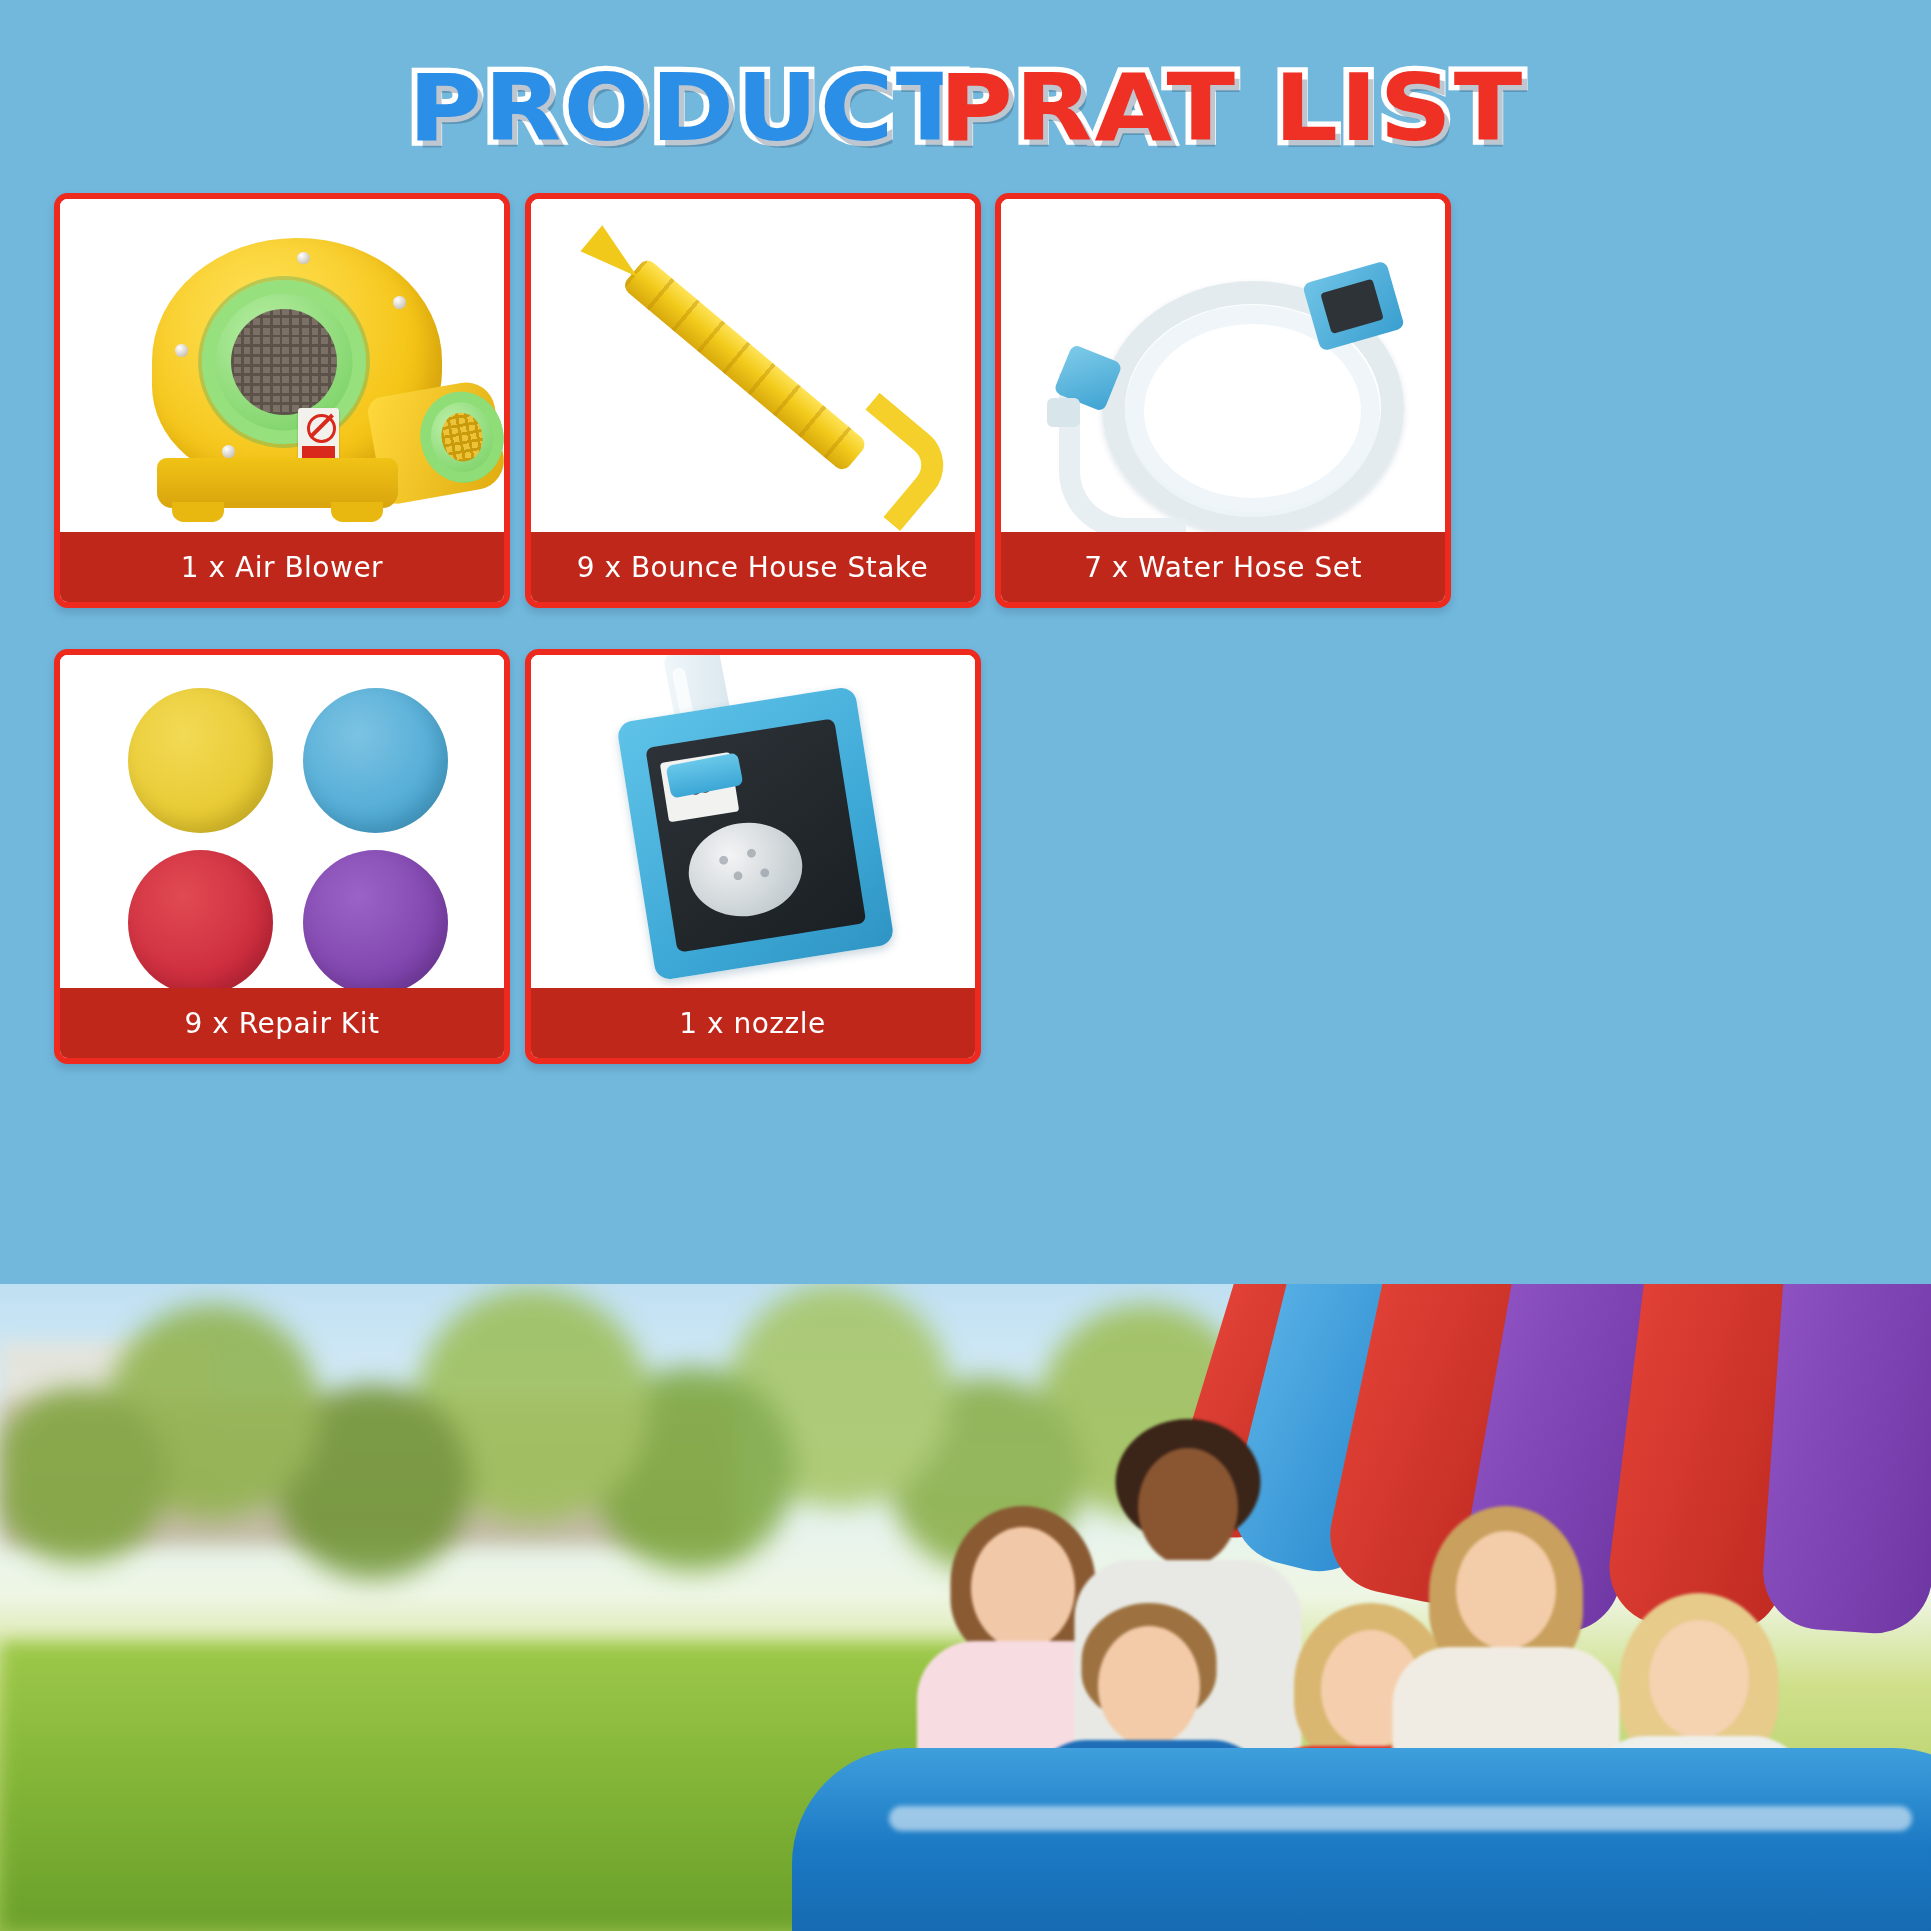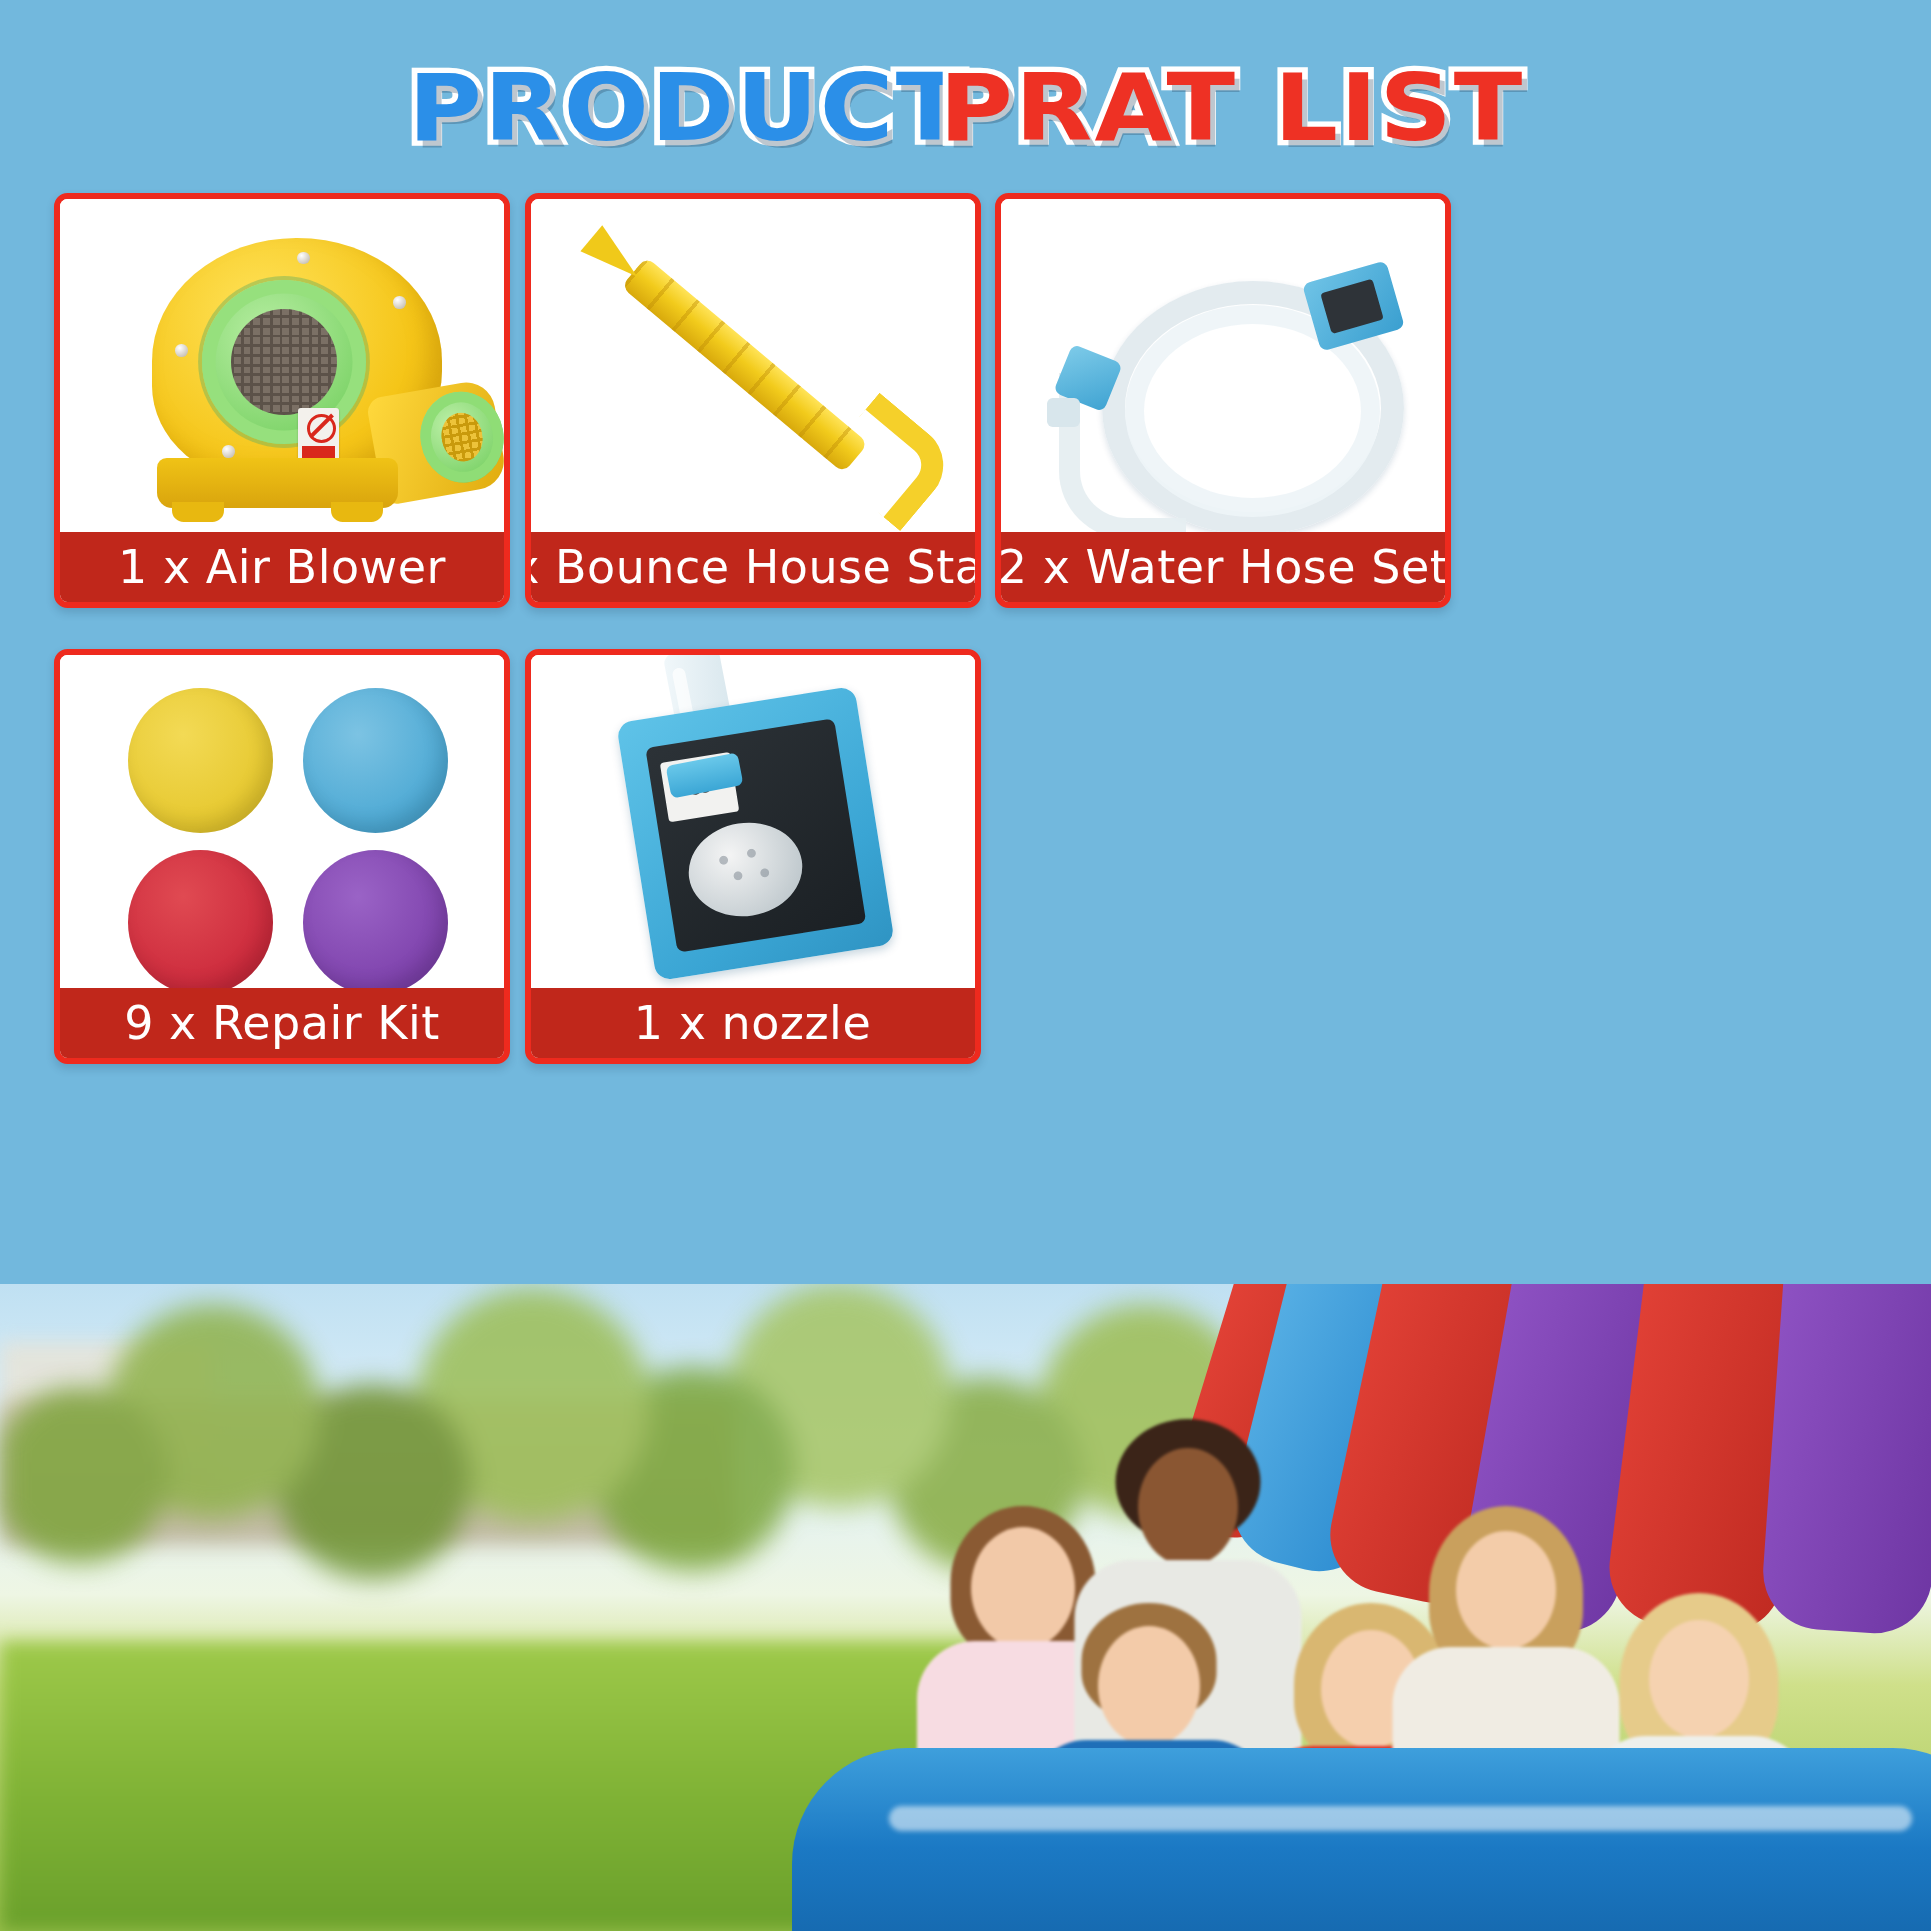--- a/index.html
+++ b/index.html
@@ -123,21 +123,21 @@
     flex:1 1 auto;
     position:relative;
     background:#ffffff;
     overflow:hidden;
   }
   .card-label{
     flex:0 0 70px;
     background:#c0271b;
     color:#ffffff;
     display:flex; align-items:center; justify-content:center;
-    font-size:46px;
+    font-size:28px;
     font-weight:400;
     letter-spacing:0.5px;
     white-space:nowrap;
   }
   .card.photo-cell{
     border:none; background:transparent; box-shadow:none;
   }
 
   
   .pc{ position:absolute; inset:0; }
@@ -499,21 +499,21 @@
     <div class="card-photo">
       <div class="pc">
         <div class="hose-loop"></div>
         <div class="hose-loop2"></div>
         <div class="hose-tail"></div>
         <div class="hose-clip"></div>
         <div class="hose-end"></div>
         <div class="hose-conn"></div>
       </div>
     </div>
-    <div class="card-label">2 x Water Hose Set</div>
+    <div class="card-label">7 x Water Hose Set</div>
   </div>
 
   <div class="card">
     <div class="card-photo">
       <div class="pc">
         <div class="patch p-yellow"></div>
         <div class="patch p-blue"></div>
         <div class="patch p-red"></div>
         <div class="patch p-purple"></div>
       </div>

